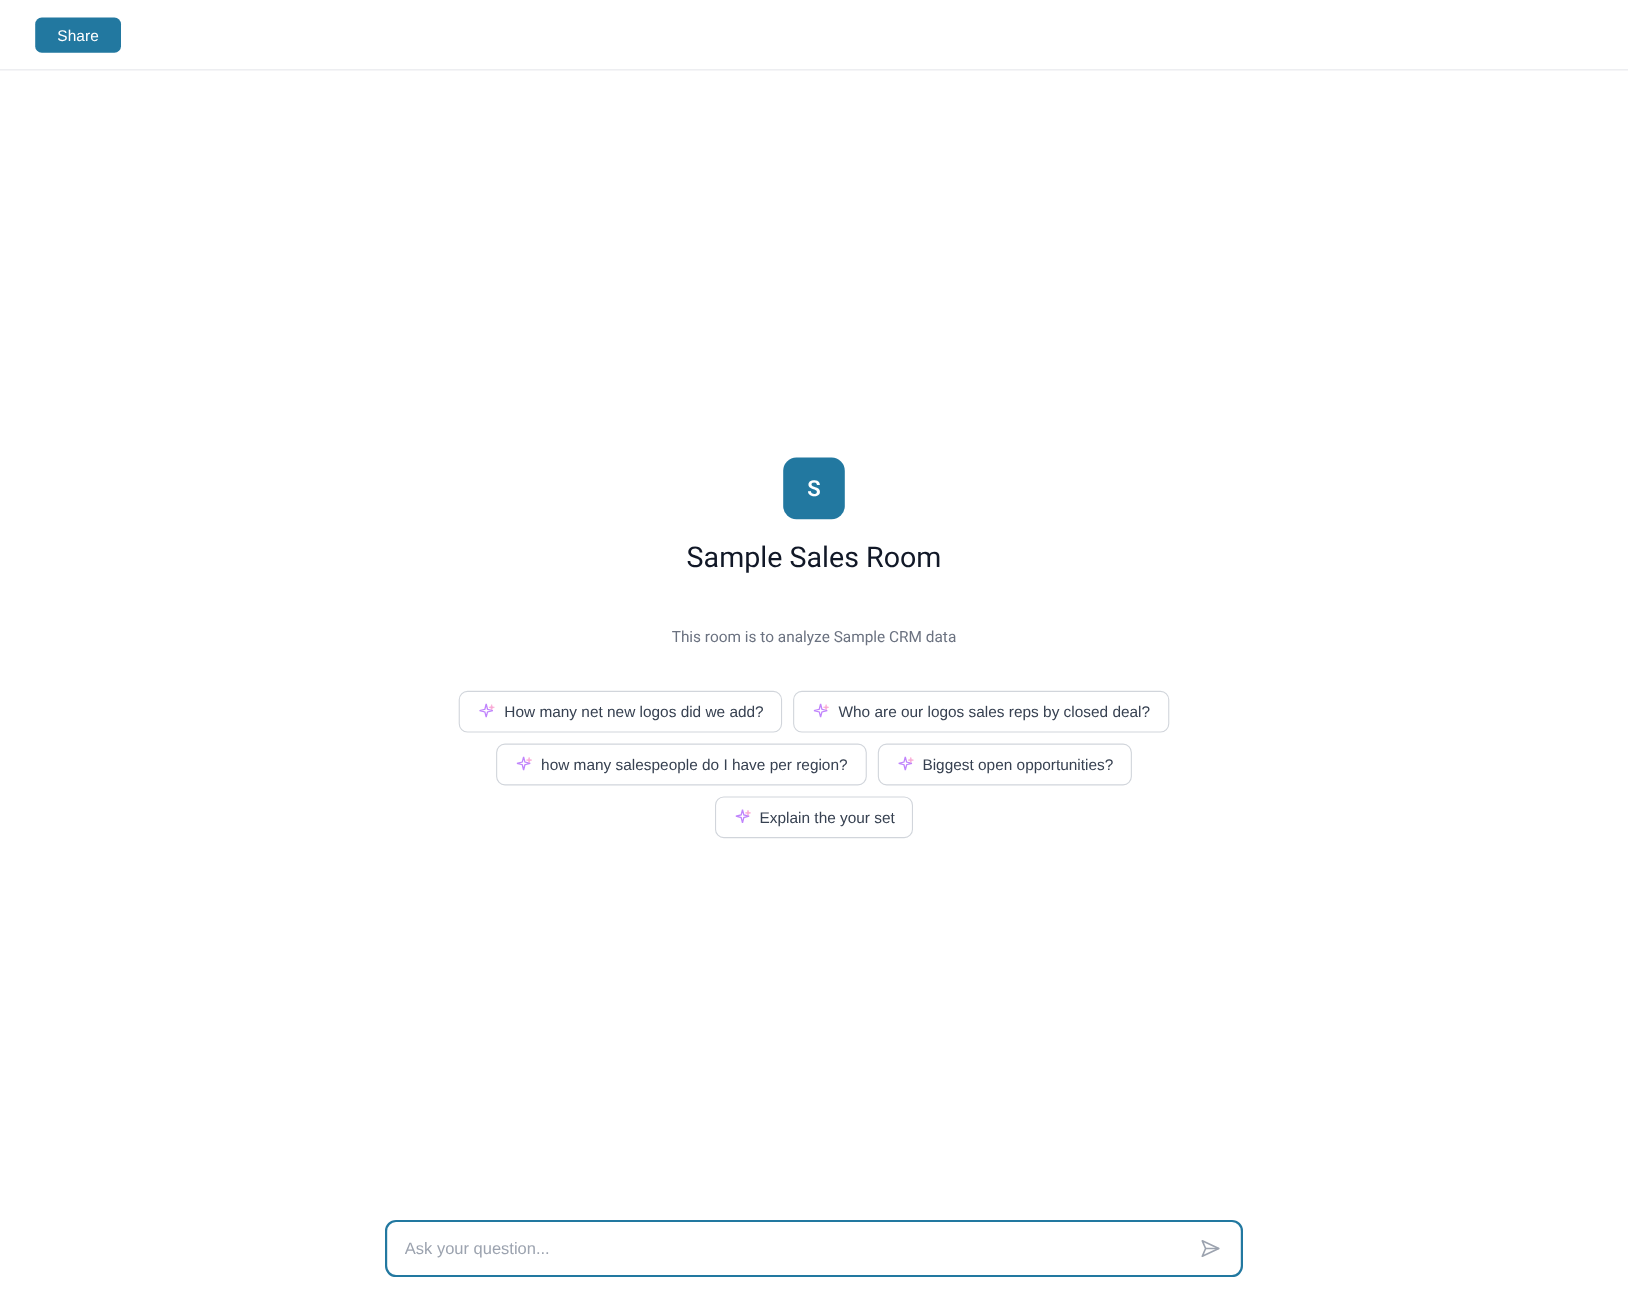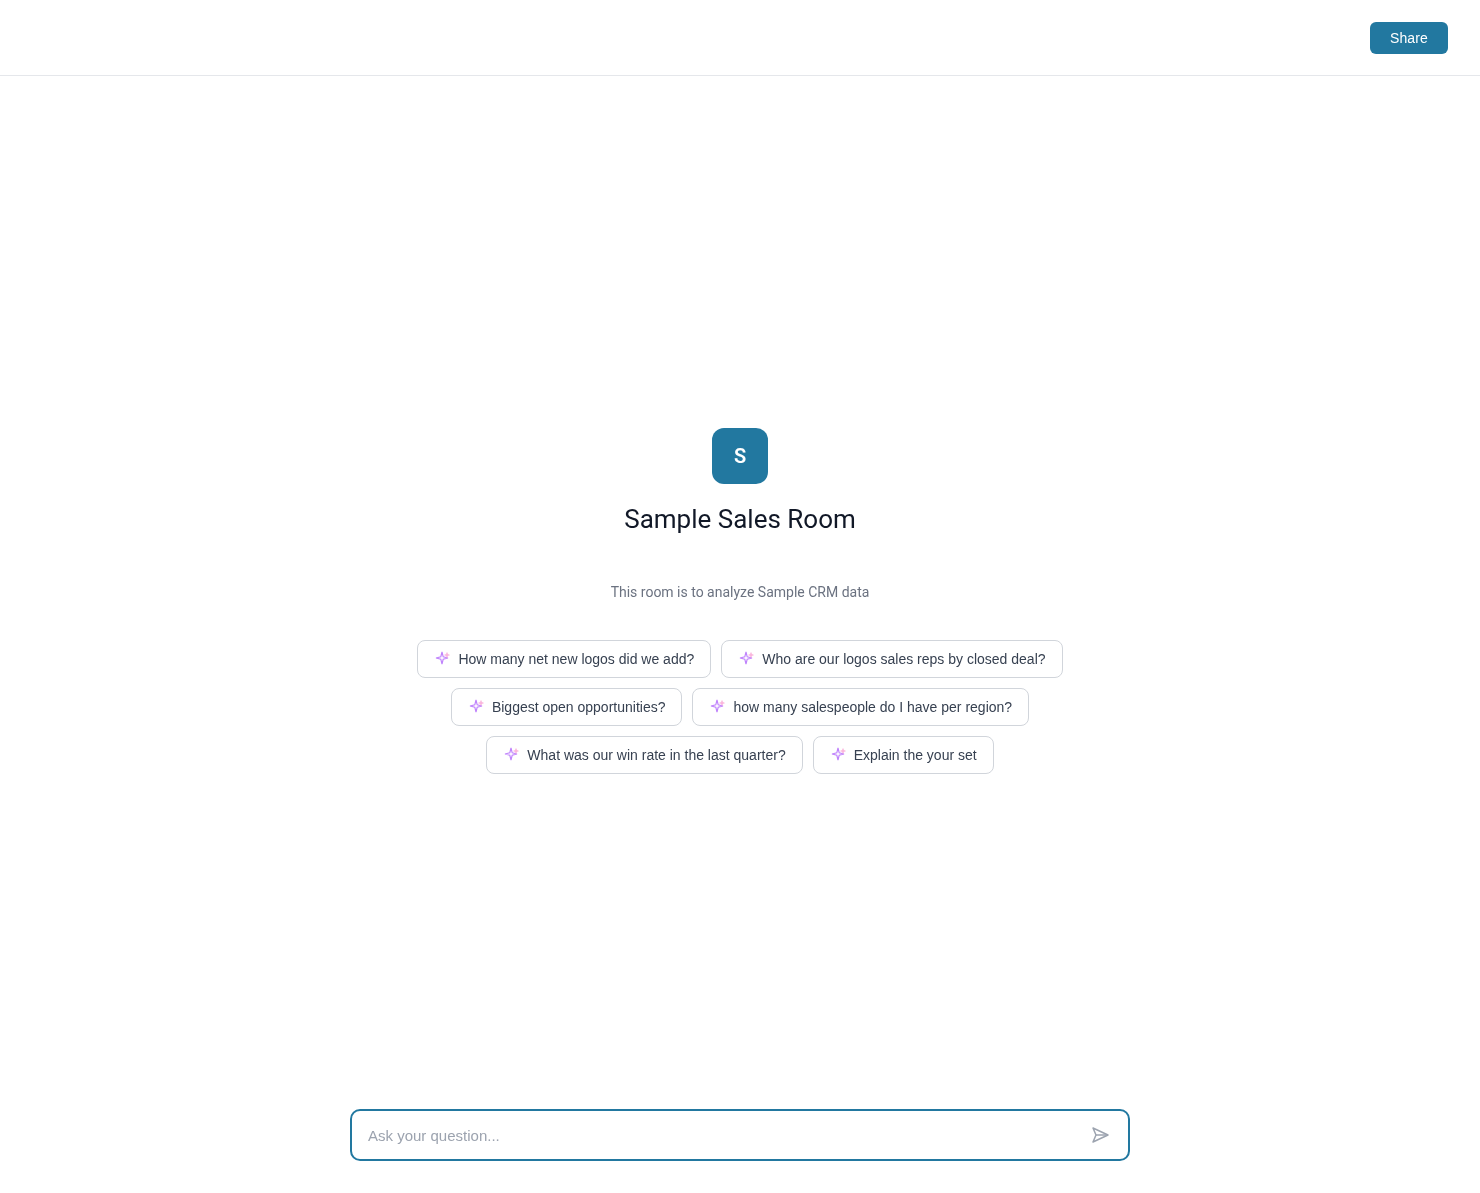--- a/index.html
+++ b/index.html
@@ -12,24 +12,23 @@
       font-family: -apple-system, BlinkMacSystemFont, 'Segoe UI', Roboto, Oxygen, sans-serif;
       background: #ffffff;
       width: 1480px;
       min-height: 1193px;
       position: relative;
       color: #1a1a1a;
     }
 
     
     .header {
-      height: 76px;
-      display: flex;
-      align-items: center;
-      justify-content: flex-end;
+      height: 64px;
+      display: flex;
+      align-items: center;
       padding: 16px 32px;
       border-bottom: 1px solid #e5e7eb;
     }
 
     .share-button {
       background-color: #2278a0;
       color: #ffffff;
       border: none;
       border-radius: 6px;
       padding: 8px 20px;
@@ -204,39 +203,32 @@
         <span>Who are our logos sales reps by closed deal?</span>
       </button>
     </div>
 
     <div class="suggestions-row">
       <button class="suggestion-chip">
         <svg class="sparkle-icon" viewBox="0 0 16 16" fill="none" xmlns="http://www.w3.org/2000/svg">
           <path d="M8 1L9.2 5.8L14 7L9.2 8.2L8 13L6.8 8.2L2 7L6.8 5.8L8 1Z" stroke="#c084fc" stroke-width="1.2" fill="none"></path>
           <path d="M13 1.5L13.6 3.4L15.5 4L13.6 4.6L13 6.5L12.4 4.6L10.5 4L12.4 3.4L13 1.5Z" fill="#f9a8d4" stroke="#f9a8d4" stroke-width="0.5"></path>
         </svg>
+        <span>how many salespeople do I have per region?</span>
+      </button>
+      <button class="suggestion-chip">
+        <svg class="sparkle-icon" viewBox="0 0 16 16" fill="none" xmlns="http://www.w3.org/2000/svg">
+          <path d="M8 1L9.2 5.8L14 7L9.2 8.2L8 13L6.8 8.2L2 7L6.8 5.8L8 1Z" stroke="#c084fc" stroke-width="1.2" fill="none"></path>
+          <path d="M13 1.5L13.6 3.4L15.5 4L13.6 4.6L13 6.5L12.4 4.6L10.5 4L12.4 3.4L13 1.5Z" fill="#f9a8d4" stroke="#f9a8d4" stroke-width="0.5"></path>
+        </svg>
         <span>Biggest open opportunities?</span>
       </button>
-      <button class="suggestion-chip">
-        <svg class="sparkle-icon" viewBox="0 0 16 16" fill="none" xmlns="http://www.w3.org/2000/svg">
-          <path d="M8 1L9.2 5.8L14 7L9.2 8.2L8 13L6.8 8.2L2 7L6.8 5.8L8 1Z" stroke="#c084fc" stroke-width="1.2" fill="none"></path>
-          <path d="M13 1.5L13.6 3.4L15.5 4L13.6 4.6L13 6.5L12.4 4.6L10.5 4L12.4 3.4L13 1.5Z" fill="#f9a8d4" stroke="#f9a8d4" stroke-width="0.5"></path>
-        </svg>
-        <span>how many salespeople do I have per region?</span>
-      </button>
     </div>
 
     <div class="suggestions-row">
-      <button class="suggestion-chip">
-        <svg class="sparkle-icon" viewBox="0 0 16 16" fill="none" xmlns="http://www.w3.org/2000/svg">
-          <path d="M8 1L9.2 5.8L14 7L9.2 8.2L8 13L6.8 8.2L2 7L6.8 5.8L8 1Z" stroke="#c084fc" stroke-width="1.2" fill="none"></path>
-          <path d="M13 1.5L13.6 3.4L15.5 4L13.6 4.6L13 6.5L12.4 4.6L10.5 4L12.4 3.4L13 1.5Z" fill="#f9a8d4" stroke="#f9a8d4" stroke-width="0.5"></path>
-        </svg>
-        <span>What was our win rate in the last quarter?</span>
-      </button>
       <button class="suggestion-chip">
         <svg class="sparkle-icon" viewBox="0 0 16 16" fill="none" xmlns="http://www.w3.org/2000/svg">
           <path d="M8 1L9.2 5.8L14 7L9.2 8.2L8 13L6.8 8.2L2 7L6.8 5.8L8 1Z" stroke="#c084fc" stroke-width="1.2" fill="none"></path>
           <path d="M13 1.5L13.6 3.4L15.5 4L13.6 4.6L13 6.5L12.4 4.6L10.5 4L12.4 3.4L13 1.5Z" fill="#f9a8d4" stroke="#f9a8d4" stroke-width="0.5"></path>
         </svg>
         <span>Explain the your set</span>
       </button>
     </div>
   </div>
 </main>

